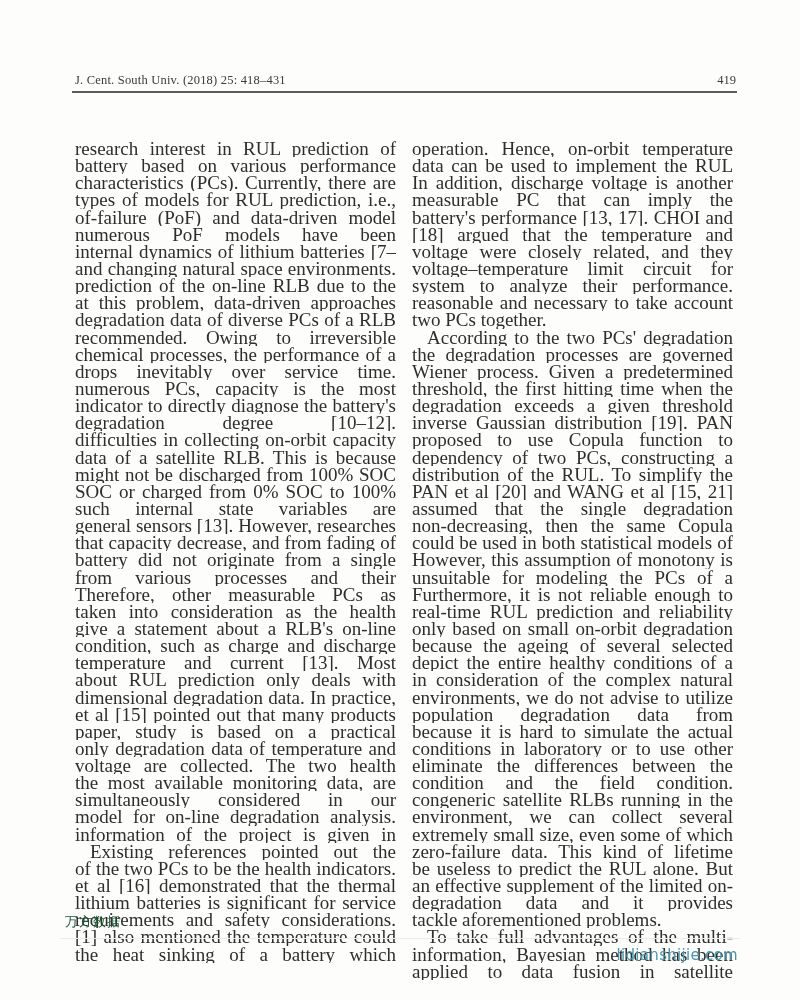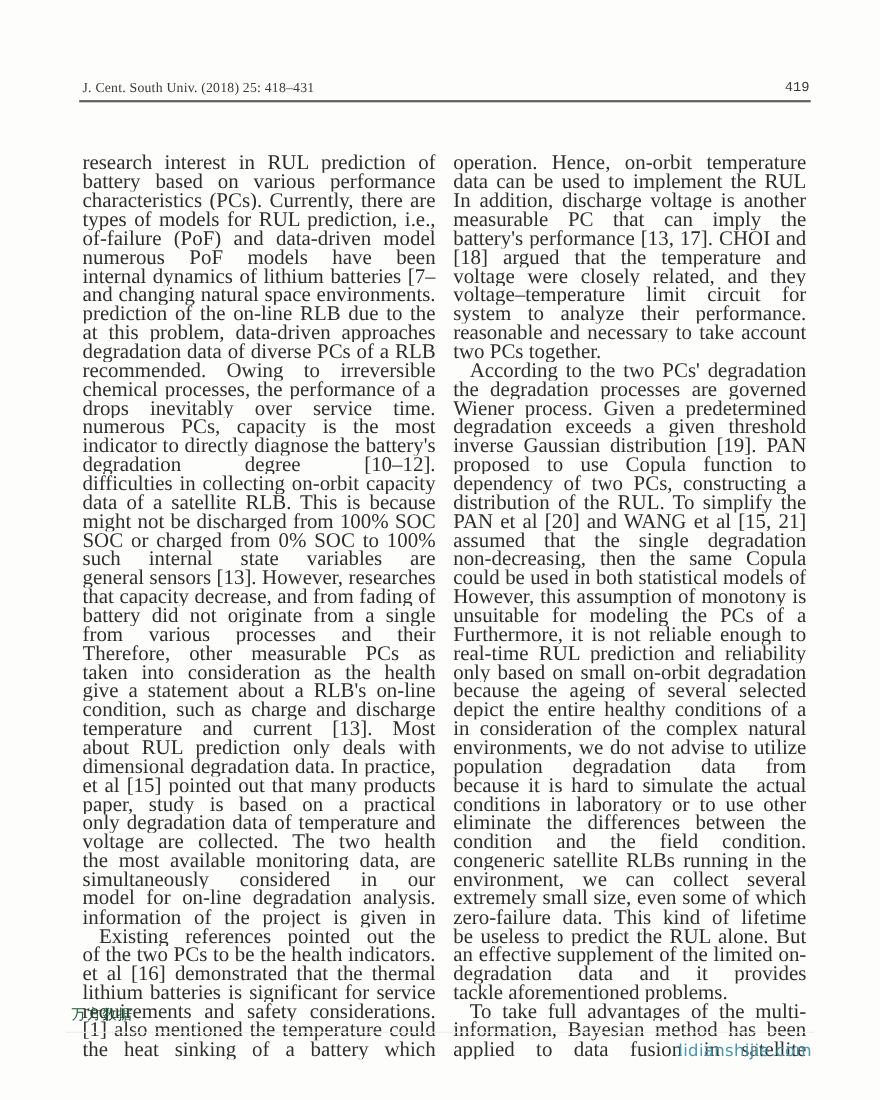--- a/index.html
+++ b/index.html
@@ -23,21 +23,20 @@
     font-size: 12.5px;
     color: #3a3a3a;
     letter-spacing: 0.2px;
   }
   .header-pagenum {
     position: absolute;
     right: 64px;
     top: 73px;
     font-size: 12.5px;
     color: #3a3a3a;
-    font-family: Liberation Mono, monospace;
   }
   .header-rule {
     position: absolute;
     left: 72px;
     top: 91px;
     width: 665px;
     height: 2px;
     background: #5d5d5d;
   }
   .column {
@@ -158,20 +157,21 @@
       <div class="line">battery's performance [13, 17]. CHOI and WANG</div>
       <div class="line">[18] argued that the temperature and discharge</div>
       <div class="line">voltage were closely related, and they built a</div>
       <div class="line">voltage–temperature limit circuit for satellite power</div>
       <div class="line">system to analyze their performance. Therefore, it is</div>
       <div class="line">reasonable and necessary to take account of these</div>
       <div class="line para-end">two PCs together.</div>
       <div class="line para-indent">According to the two PCs' degradation paths,</div>
       <div class="line">the degradation processes are governed by a linear</div>
       <div class="line">Wiener process. Given a predetermined degradation</div>
+      <div class="line">threshold, the first hitting time when the</div>
       <div class="line">degradation exceeds a given threshold follows an</div>
       <div class="line">inverse Gaussian distribution [19]. PAN et al [20]</div>
       <div class="line">proposed to use Copula function to describe the</div>
       <div class="line">dependency of two PCs, constructing a joint</div>
       <div class="line">distribution of the RUL. To simplify the model,</div>
       <div class="line">PAN et al [20] and WANG et al [15, 21] all</div>
       <div class="line">assumed that the single degradation process was</div>
       <div class="line">non-decreasing, then the same Copula function</div>
       <div class="line">could be used in both statistical models of the</div>
       <div class="line">However, this assumption of monotony is</div>

